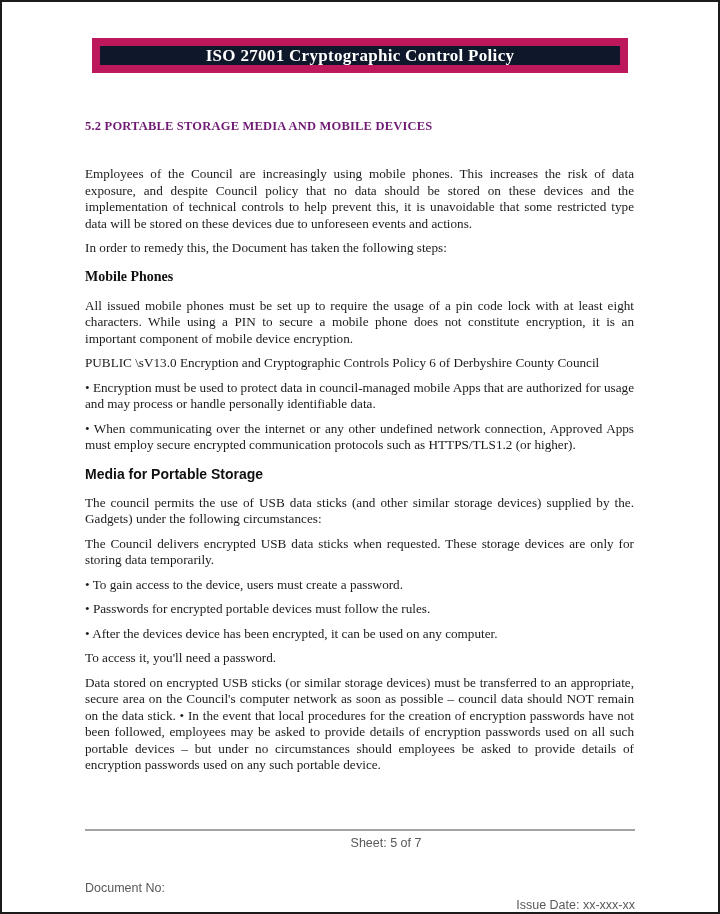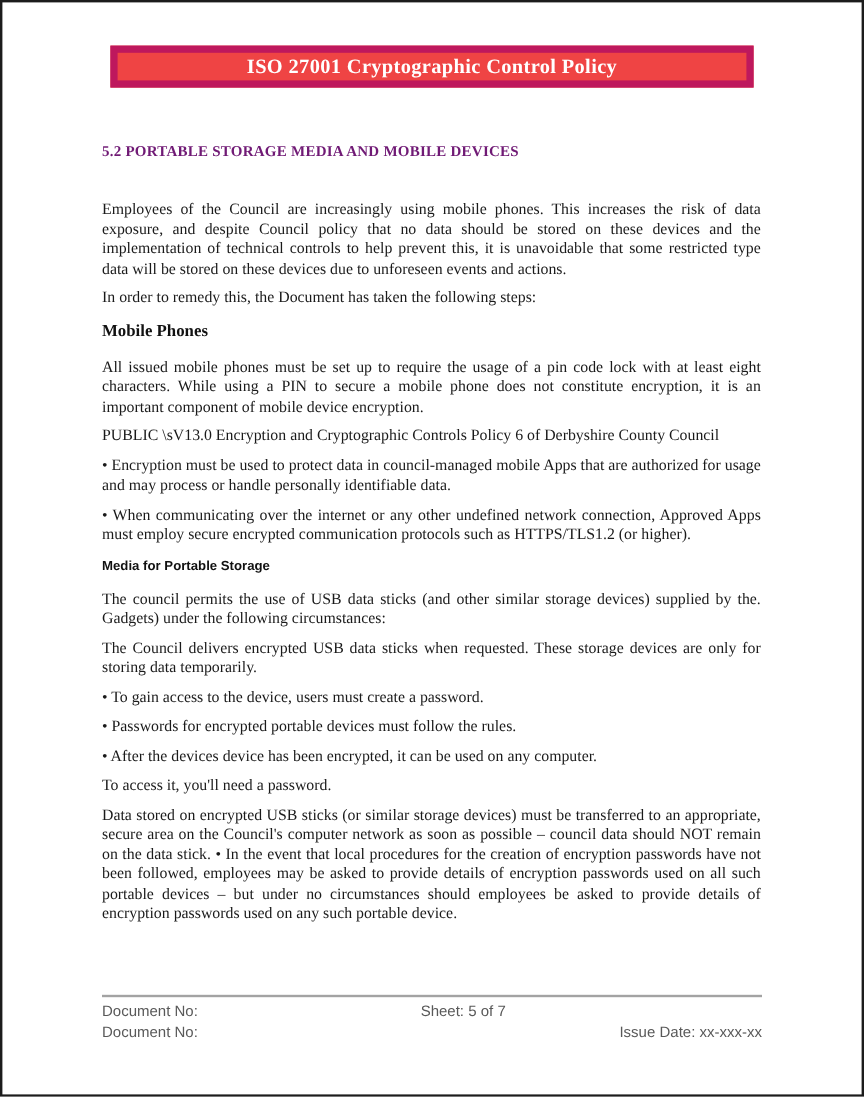--- a/index.html
+++ b/index.html
@@ -12,22 +12,22 @@
     border: 2px solid #1c1c1c;
     font-family: "Liberation Serif", serif;
     color: #1a1a1a;
     overflow: hidden;
   }
   .banner {
     box-sizing: border-box;
     width: 536px;
     height: 35px;
     margin: 36px auto 0 auto;
-    background: #ef4444;
-    border: 6px solid #be185d;
+    background: #0f172a;
+    border: 8px solid #be185d;
     display: flex;
     align-items: center;
     justify-content: center;
   }
   .banner .title {
     font-family: "Liberation Serif", serif;
     font-weight: bold;
     font-size: 17px;
     letter-spacing: 0.3px;
     color: #ffffff;
@@ -50,42 +50,42 @@
   }
   .h-serif {
     font-family: "Liberation Serif", serif;
     font-size: 14px;
     font-weight: bold;
     margin: 12px 0 13px 0;
     color: #111111;
   }
   .h-sans {
     font-family: "Liberation Sans", sans-serif;
-    font-size: 11px;
+    font-size: 14px;
     font-weight: bold;
     margin: 12px 0 13px 0;
     color: #111111;
   }
   .footer {
     position: absolute;
     left: 83px;
     right: 83px;
     top: 827px;
     border-top: 2px solid #A3A3A3;
     padding-top: 4px;
     font-family: "Liberation Sans", sans-serif;
     font-size: 12.5px;
     color: #595959;
   }
   .footer-row {
     display: grid;
     grid-template-columns: 1fr 1fr 1fr;
     line-height: 17px;
   }
-  .footer-row .cell-left  { text-align: left; }
+  .footer-row .cell-left  { text-align: left; margin-top: 45px; }
   .footer-row .cell-mid   { text-align: center; position: relative; left: 26px; }
   .footer-row .cell-right { text-align: right; }
 </style>
 </head>
 <body>
 
 <div class="page">
 
   <div class="banner">
     <span class="title">ISO 27001 Cryptographic Control Policy</span>

